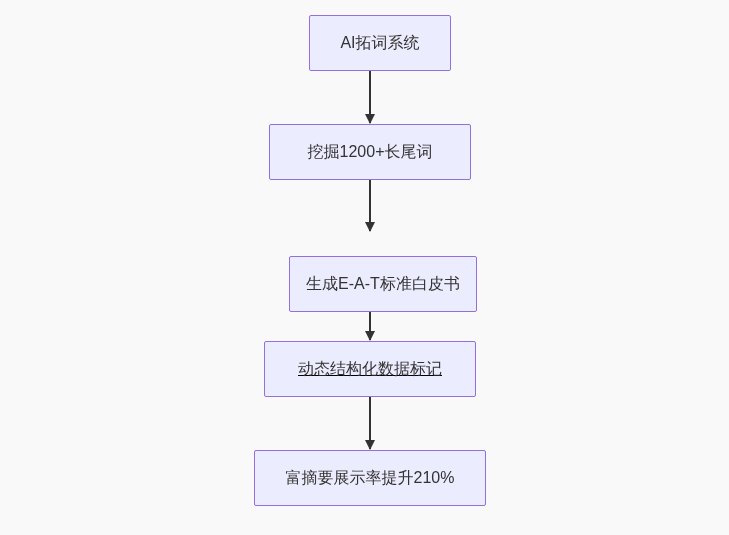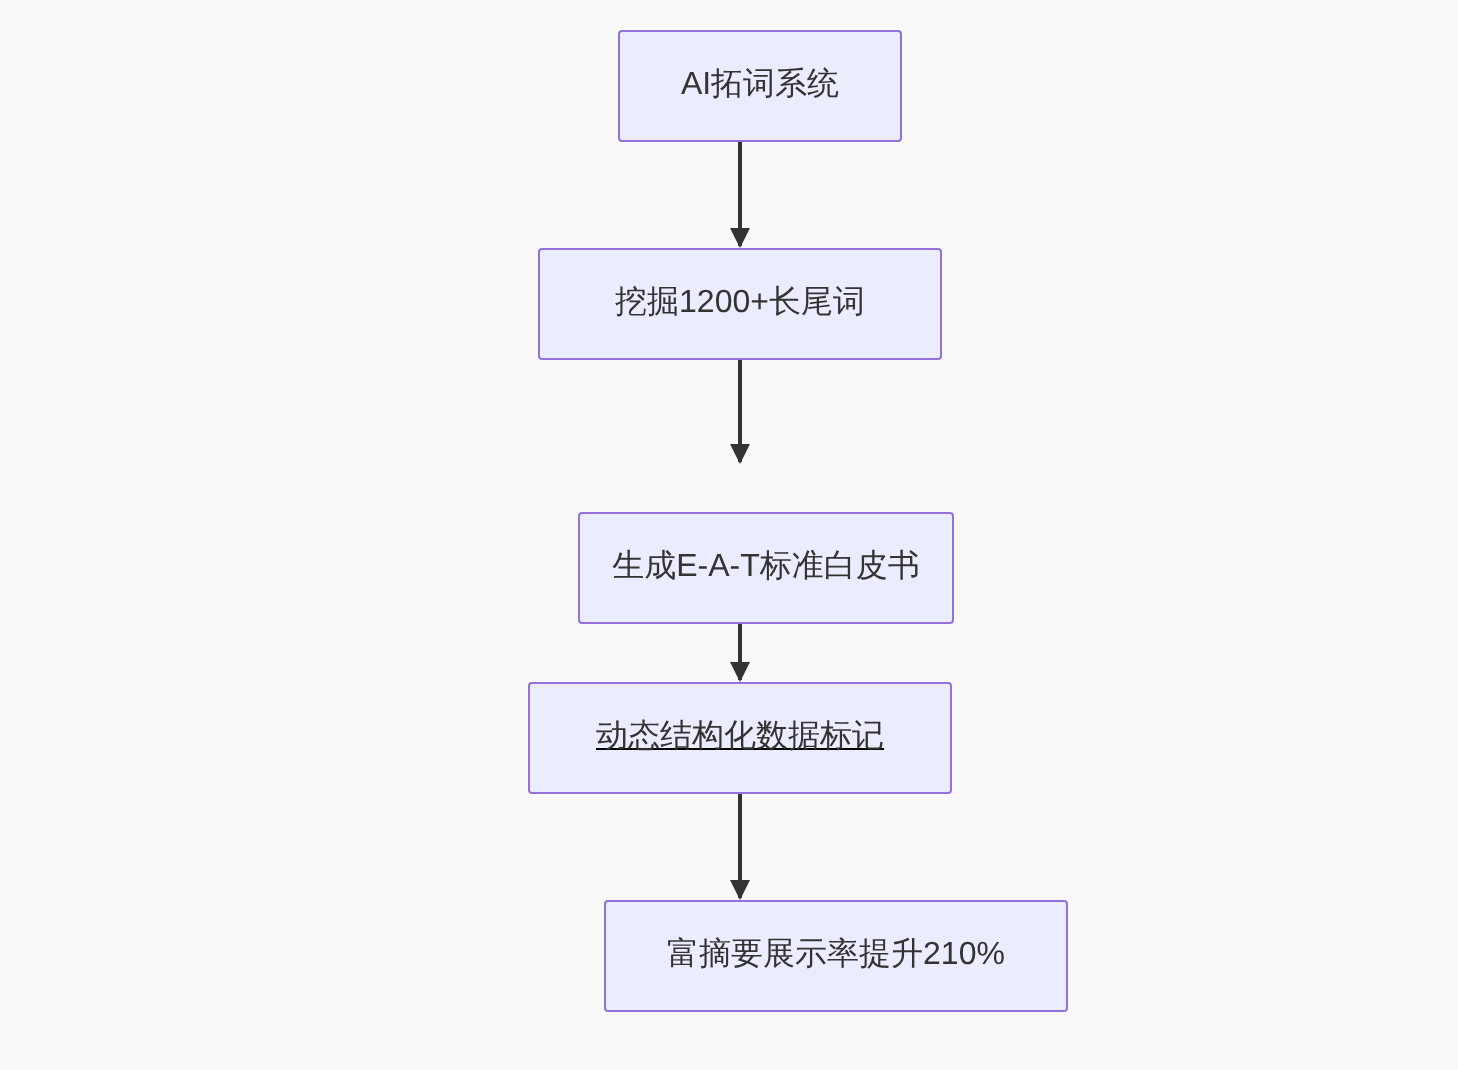--- a/index.html
+++ b/index.html
@@ -87,17 +87,17 @@
   </div>
 
   <div class="node" style="left:383px; top:232px; width:188px;margin-top:24px;">
     <span class="node-label">生成E-A-T标准白皮书</span>
   </div>
 
   <div class="node" style="left:370px; top:341px; width:212px;text-decoration:underline;">
     <span class="node-label">动态结构化数据标记</span>
   </div>
 
-  <div class="node" style="left:370px; top:450px; width:232px;margin-left:48px;">
+  <div class="node" style="left:370px; top:450px; width:232px;">
     <span class="node-label">富摘要展示率提升210%</span>
   </div>
 
 </div>
 
 </body></html>

